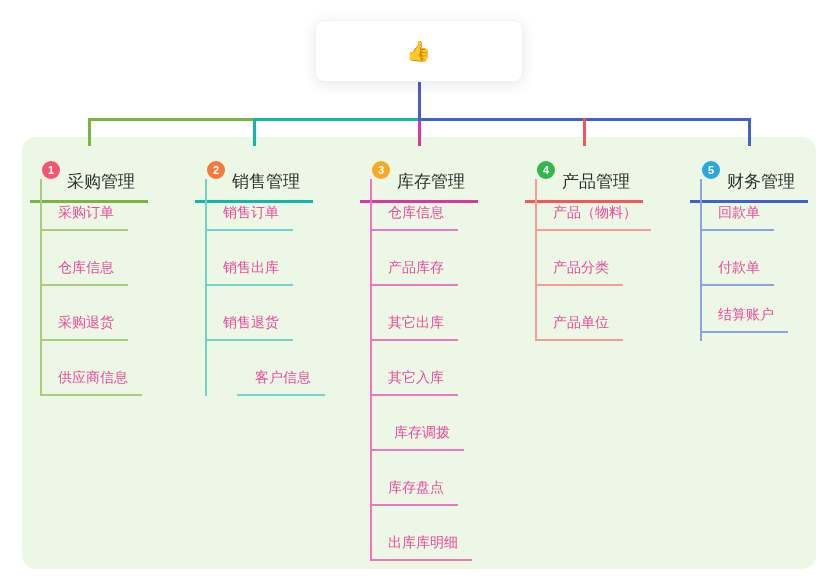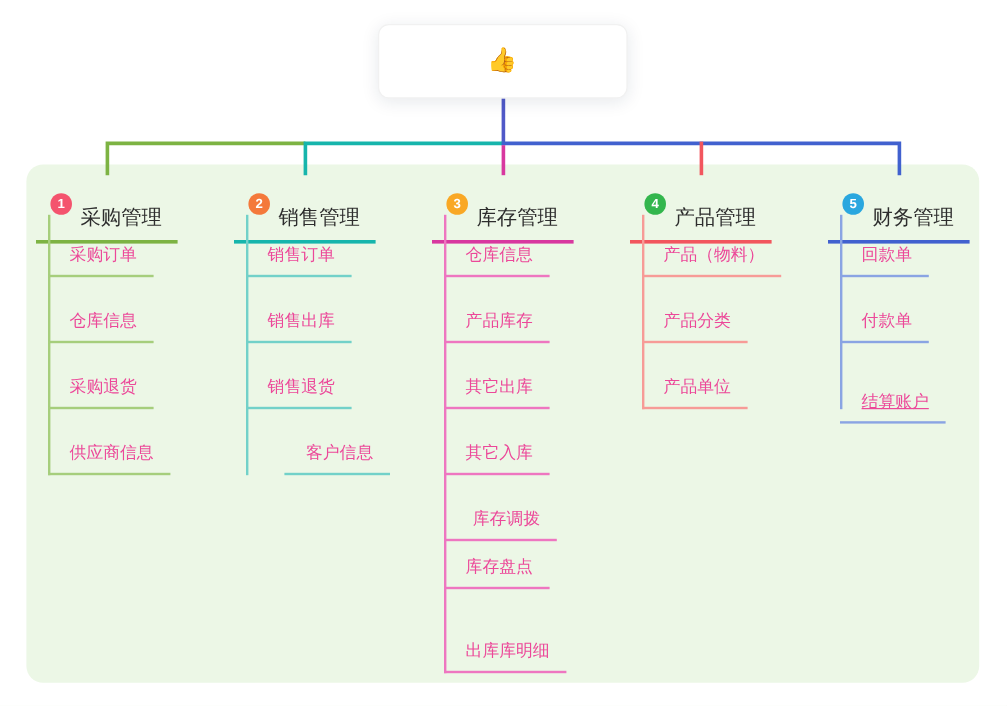--- a/index.html
+++ b/index.html
@@ -156,33 +156,33 @@
       <div class="branch-title" style="left: 360px; border-bottom-color: rgb(216, 56, 159);">
         <span class="badge" style="background: rgb(249, 168, 37);">3</span>
         <span class="branch-label">库存管理</span>
       </div>
       <div class="vline" style="left: 370px; height: 382px; background: rgb(238, 118, 192);"></div>
       <div class="child-node" style="left: 370px; top: 202px; border-bottom-color: rgb(238, 118, 192);">仓库信息</div>
       <div class="child-node" style="left: 370px; top: 257px; border-bottom-color: rgb(238, 118, 192);">产品库存</div>
       <div class="child-node" style="left: 370px; top: 312px; border-bottom-color: rgb(238, 118, 192);">其它出库</div>
       <div class="child-node" style="left: 370px; top: 367px; border-bottom-color: rgb(238, 118, 192);">其它入库</div>
       <div class="child-node" style="left: 370px; top: 422px; border-bottom-color: rgb(238, 118, 192); padding-left: 24px;">库存调拨</div>
-      <div class="child-node" style="left: 370px; top: 462px; border-bottom-color: rgb(238, 118, 192);">库存盘点</div>
+      <div class="child-node" style="left: 370px; top: 477px; border-bottom-color: rgb(238, 118, 192);">库存盘点</div>
       <div class="child-node" style="left: 370px; top: 532px; border-bottom-color: rgb(238, 118, 192);">出库库明细</div>
       <div class="branch-title" style="left: 525px; border-bottom-color: rgb(242, 86, 94);">
         <span class="badge" style="background: rgb(51, 182, 77);">4</span>
         <span class="branch-label">产品管理</span>
       </div>
       <div class="vline" style="left: 535px; height: 162px; background: rgb(247, 155, 151);"></div>
       <div class="child-node" style="left: 535px; top: 202px; border-bottom-color: rgb(247, 155, 151);">产品（物料）</div>
       <div class="child-node" style="left: 535px; top: 257px; border-bottom-color: rgb(247, 155, 151);">产品分类</div>
       <div class="child-node" style="left: 535px; top: 312px; border-bottom-color: rgb(247, 155, 151);">产品单位</div>
       <div class="branch-title" style="left: 690px; border-bottom-color: rgb(65, 97, 207);">
         <span class="badge" style="background: rgb(42, 167, 223);">5</span>
         <span class="branch-label">财务管理</span>
       </div>
       <div class="vline" style="left: 700px; height: 162px; background: rgb(138, 164, 227);"></div>
       <div class="child-node" style="left: 700px; top: 202px; border-bottom-color: rgb(138, 164, 227);">回款单</div>
       <div class="child-node" style="left: 700px; top: 257px; border-bottom-color: rgb(138, 164, 227);">付款单</div>
-      <div class="child-node" style="left: 700px; top: 324px; border-bottom-color: rgb(138, 164, 227); text-decoration: underline;">结算账户</div>
+      <div class="child-node" style="left: 700px; top: 304px; border-bottom-color: rgb(138, 164, 227);">结算账户</div>
     </div>
 
 </div>
 
 </body></html>

